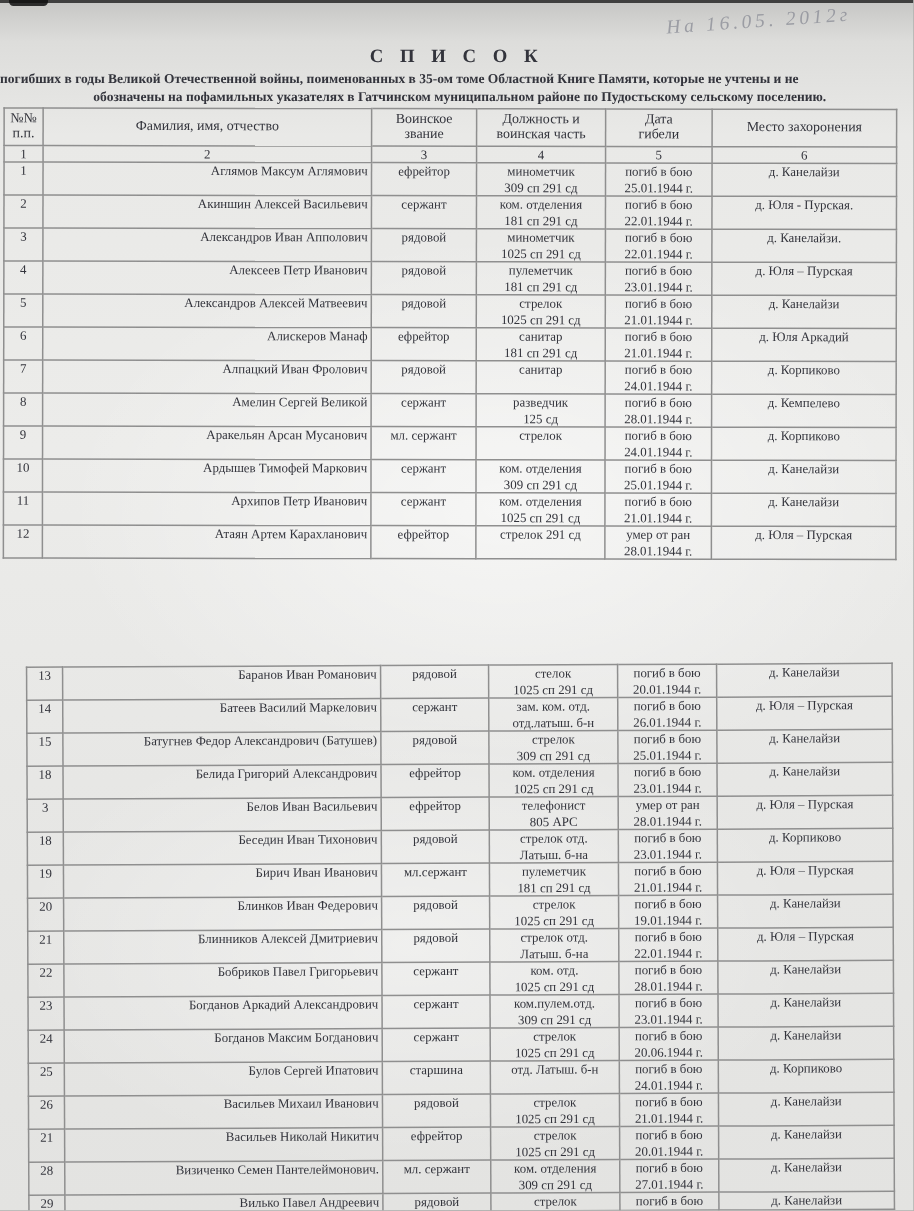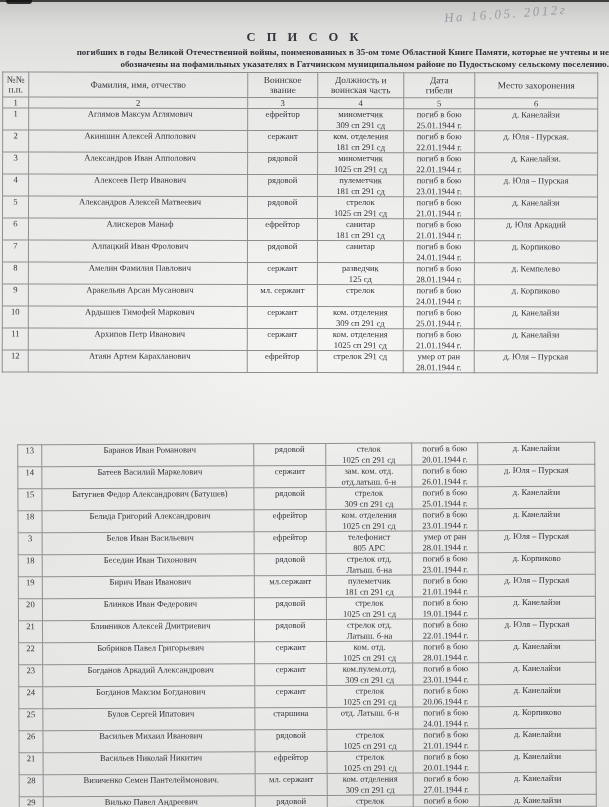--- a/index.html
+++ b/index.html
@@ -21,34 +21,34 @@
   .handnote{
     position:absolute;top:6px;right:42px;
     font-style:italic;font-size:13px;letter-spacing:2.5px;
     color:#8e9099;transform:rotate(-4deg);opacity:.8;
   }
   .title{
     position:absolute;top:30px;left:0;width:609px;text-align:center;
     font-weight:bold;font-size:12.5px;letter-spacing:4px;
   }
   .subtitle{position:absolute;top:46px;left:0;width:609px;font-weight:bold;font-size:9px;line-height:12px;}
-  .subtitle .l1{white-space:nowrap;overflow:hidden;text-align:right;}
-  .subtitle .l2{text-align:right;padding-left:4px;}
+  .subtitle .l1{white-space:nowrap;overflow:hidden;}
+  .subtitle .l2{text-align:center;padding-left:4px;}
 
   table{border-collapse:collapse;table-layout:fixed;background:transparent;}
   td,th{border:1px solid #8f8f8f;padding:0 2px;vertical-align:top;overflow:hidden;
         font-weight:normal;font-size:8.6px;line-height:10.5px;text-align:center;}
   .t1{position:absolute;left:2px;top:72px;width:595px;transform:rotate(.1deg);}
   .t2{position:absolute;left:18px;top:443px;width:577px;transform:rotate(-.25deg);}
   tr.hdr1 td{height:24px;vertical-align:middle;font-size:9.3px;}
   tr.hdr2 td{height:10px;line-height:10px;padding:0;}
   .t1 tr.data td{height:21px;}
   .t2 tr.data td{height:19px;}
   .t2 tr.last td{height:10px;}
-  td.name{text-align:center;padding-left:6px;}
+  td.name{text-align:right;padding-left:6px;}
   td.num{text-align:center;}
   .cl2{display:block;}
 </style>
 </head>
 <body>
 
 <div class="page">
   <div class="top-edge"></div>
   <div class="top-blob"></div>
 
@@ -135,21 +135,21 @@
           </td>
           <td>
             <span class="cl2">д. Канелайзи</span>
           </td>
         </tr>
         <tr class="data">
           <td class="num">
             <span class="cl2">2</span>
           </td>
           <td class="name">
-            <span class="cl2">Акиншин Алексей Апполович</span>
+            <span class="cl2">Акиншин Алексей Васильевич</span>
           </td>
           <td>
             <span class="cl2">сержант</span>
           </td>
           <td>
             <span class="cl2">ком. отделения</span>
             <span class="cl2">181 сп 291 сд</span>
           </td>
           <td>
             <span class="cl2">погиб в бою</span>
@@ -266,21 +266,21 @@
           </td>
           <td>
             <span class="cl2">д. Корпиково</span>
           </td>
         </tr>
         <tr class="data">
           <td class="num">
             <span class="cl2">8</span>
           </td>
           <td class="name">
-            <span class="cl2">Амелин Фамилия Павлович</span>
+            <span class="cl2">Амелин Сергей Великой</span>
           </td>
           <td>
             <span class="cl2">сержант</span>
           </td>
           <td>
             <span class="cl2">разведчик</span>
             <span class="cl2">125 сд</span>
           </td>
           <td>
             <span class="cl2">погиб в бою</span>

